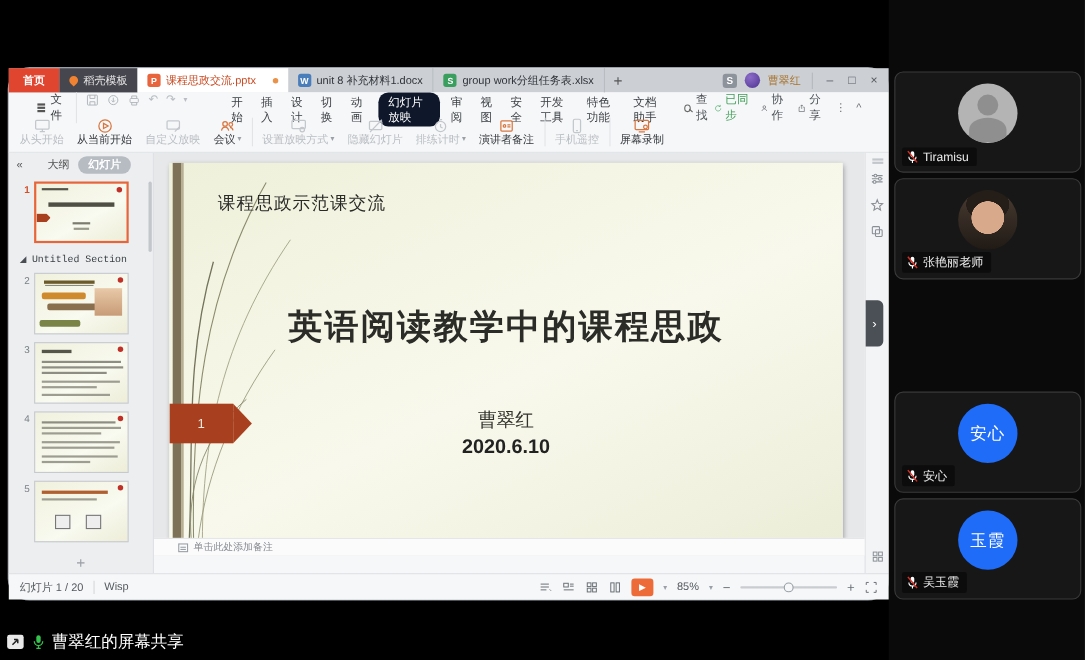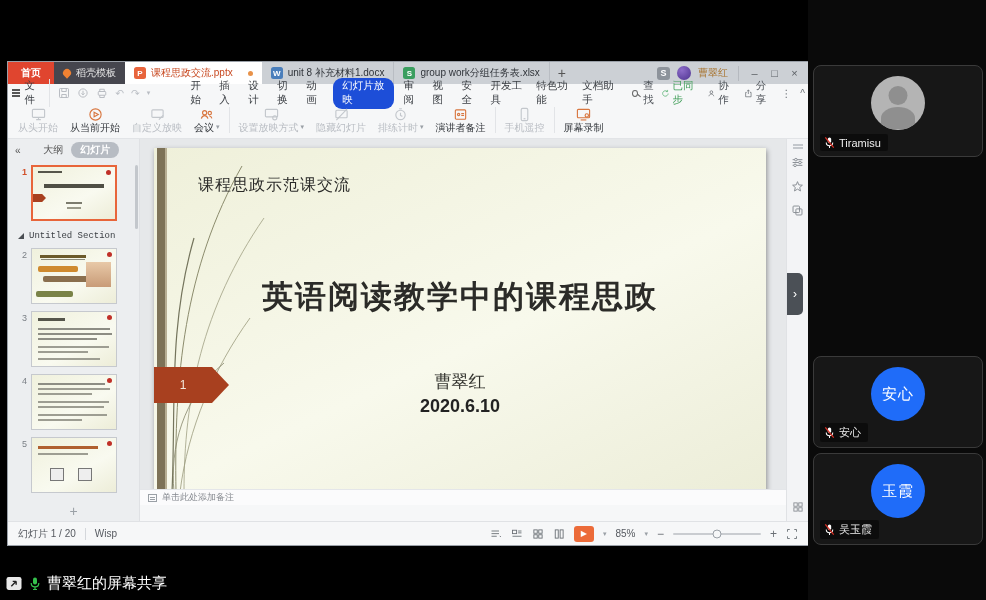--- a/index.html
+++ b/index.html
@@ -3,21 +3,21 @@
 <meta charset="utf-8">
 <style>
   html,body{margin:0;padding:0;background:#000;}
   *{box-sizing:border-box;}
   .screen{position:relative;width:986px;height:600px;background:#000;overflow:hidden;
           font-family:"Liberation Sans",sans-serif;-webkit-font-smoothing:antialiased;}
   i,b,span,div{font-style:normal;}
 
   
   .wps{position:absolute;left:8px;top:62px;width:800px;height:483px;background:#f6f7f8;
-       box-shadow:0 0 0 1px #9aa0a8;font-size:11px;color:#333;}
+       box-shadow:0 0 0 1px #9aa0a8;font-size:11px;color:#333;border-radius:19px;}
 
   
   .tabbar{display:flex;align-items:stretch;height:22px;background:#ccd0d5;}
   .tab{display:flex;align-items:center;gap:5px;padding:0 9px;font-size:10px;white-space:nowrap;cursor:default;}
   .tab-home{background:#e0452f;color:#fff;padding:0 13px;font-weight:bold;}
   .tab-docer{background:#46464e;color:#e8e8e8;}
   .flame{width:8px;height:8px;background:#f08232;border-radius:50% 50% 50% 0;transform:rotate(-45deg);}
   .tab-doc{border-right:1px solid #b9bdc3;color:#30343a;}
   .tab-doc.active{background:#fff;color:#c84a22;border-right:none;}
   .ficon{width:12px;height:12px;border-radius:2.5px;color:#fff;font-size:8px;font-weight:bold;
@@ -27,28 +27,28 @@
   .newtab{width:24px;display:flex;align-items:center;justify-content:center;color:#555;font-size:14px;}
   .tabbar-right{margin-left:auto;display:flex;align-items:center;gap:7px;padding-right:5px;}
   .sbadge{width:13px;height:13px;background:#8d939b;color:#fff;border-radius:3px;font-size:9px;font-weight:bold;
           display:flex;align-items:center;justify-content:center;}
   .uavatar{width:14px;height:14px;border-radius:50%;background:radial-gradient(circle at 35% 30%,#8d6cc9,#4d3390);}
   .uname{font-size:10px;color:#a8742f;}
   .winbtns{display:flex;align-items:center;gap:3px;border-left:1px solid #b5b9bf;padding-left:7px;margin-left:3px;}
   .winbtn{width:17px;height:15px;display:flex;align-items:center;justify-content:center;color:#5a5e64;font-size:11px;}
 
   
-  .menubar{display:flex;align-items:center;height:18px;background:#f6f7f8;padding:0 3px;font-size:10.5px;}
+  .menubar{display:flex;align-items:flex-start;height:18px;background:#f6f7f8;padding:0 25px;font-size:10.5px;}
   .filebtn{display:flex;align-items:center;gap:4px;padding-right:7px;color:#3a3e43;border-right:1px solid #e2e4e7;}
   .iham{width:9px;height:1.4px;background:#555;box-shadow:0 -3px 0 #555,0 3px 0 #555;margin:0 1px;}
   .qicons{display:flex;align-items:center;gap:7px;padding:0 8px;color:#b9bdc3;}
   .qicons svg{stroke:#b2b6bc;fill:none;stroke-width:1.2;}
   .menus{display:flex;align-items:center;margin-left:26px;}
   .menu-item{padding:0 6px;color:#3a3e43;}
-  .menu-item.active{background:#1d4ed8;color:#fff;border-radius:9px;padding:1.5px 9px;margin:0 4px;}
+  .menu-item.active{background:#0f172a;color:#fff;border-radius:9px;padding:1.5px 9px;margin:0 4px;}
   .searchbox{display:flex;align-items:center;gap:5px;color:#4c5157;margin-left:10px;}
   .isearch{width:7px;height:7px;border:1.3px solid #666;border-radius:50%;position:relative;}
   .isearch::after{content:"";position:absolute;width:4px;height:1.3px;background:#666;right:-3.5px;bottom:-1px;transform:rotate(40deg);}
   .menubar-right{margin-left:auto;display:flex;align-items:center;gap:9px;color:#4c5157;}
   .mbr{display:flex;align-items:center;gap:3px;}
   .menubar-right svg{fill:none;stroke:#5a5f66;stroke-width:1.2;}
   .sync-txt{color:#3f9d57;}
   .gglyph{color:#6b7076;font-size:10px;}
 
   
@@ -111,21 +111,21 @@
   .rs-handle{margin:5px auto 10px;width:10px;height:1.5px;background:#c3c7cc;box-shadow:0 3px 0 #c3c7cc;}
   .rs-icons{display:flex;flex-direction:column;align-items:center;gap:11px;}
   .rs-icons svg{width:13px;height:13px;fill:none;stroke:#8a8f95;stroke-width:1.2;}
   .expander{position:absolute;left:0;top:134px;width:16px;height:42px;background:#4b5056;border-radius:0 5px 5px 0;
             display:flex;align-items:center;justify-content:center;color:#fff;font-size:12px;}
   .rs-grid{position:absolute;bottom:6px;left:50%;transform:translateX(-50%);}
   .rs-grid svg{width:12px;height:12px;fill:none;stroke:#8a8f95;stroke-width:1.2;}
 
   
   .notesbar{position:absolute;left:132px;right:22px;bottom:40px;height:16px;background:#fbfbfc;
-            border-top:1px solid #e4e6e9;display:flex;align-items:center;gap:5px;padding:0 8px;
+            border-top:1px solid #e4e6e9;display:flex;align-items:center;gap:5px;padding:0 22px;
             font-size:9px;color:#85898f;}
   .nicon{width:9px;height:8px;border:1px solid #9aa0a6;position:relative;}
   .nicon::after{content:"";position:absolute;left:1px;top:2px;width:5px;height:1px;background:#9aa0a6;box-shadow:0 2px 0 #9aa0a6;}
   .statusbar{position:absolute;left:0;right:0;bottom:0;height:24px;background:#f6f7f8;border-top:1px solid #e0e2e5;
              display:flex;align-items:center;padding:0 10px;font-size:10px;color:#55595f;}
   .sdiv{width:1px;height:12px;background:#d4d7db;margin:0 9px;}
   .sb-right{margin-left:auto;display:flex;align-items:center;gap:9px;}
   .sb-right svg{width:12px;height:12px;fill:none;stroke:#6a6f75;stroke-width:1.2;}
   .playbtn{width:20px;height:16px;background:#ec6b39;border-radius:3px;color:#fff;font-size:8px;
            display:flex;align-items:center;justify-content:center;}
@@ -557,20 +557,31 @@
       <div class="plabel">
         <svg class="mic" viewBox="0 0 14 14">
             <rect x="5.2" y="1.5" width="3.6" height="6" rx="1.8" fill="#fff"></rect>
             <path d="M3.5 7c0 2 1.6 3.5 3.5 3.5S10.5 9 10.5 7M7 10.5V13" fill="none" stroke="#fff" stroke-width="1.1"></path>
             <path d="M2.5 1.5l9 11" stroke="#d93025" stroke-width="1.4"></path>
           </svg>
         <span>Tiramisu</span>
       </div>
     </div>
 
+    <div class="tile" style="top:162px">
+      <div class="av av-photo"></div>
+      <div class="plabel">
+        <svg class="mic" viewBox="0 0 14 14">
+            <rect x="5.2" y="1.5" width="3.6" height="6" rx="1.8" fill="#fff"></rect>
+            <path d="M3.5 7c0 2 1.6 3.5 3.5 3.5S10.5 9 10.5 7M7 10.5V13" fill="none" stroke="#fff" stroke-width="1.1"></path>
+            <path d="M2.5 1.5l9 11" stroke="#d93025" stroke-width="1.4"></path>
+          </svg>
+        <span>张艳丽老师</span>
+      </div>
+    </div>
 
 
     <div class="tile" style="top:356px">
       <div class="av av-blue">
           <span>安心</span>
         </div>
       <div class="plabel">
         <svg class="mic" viewBox="0 0 14 14">
             <rect x="5.2" y="1.5" width="3.6" height="6" rx="1.8" fill="#fff"></rect>
             <path d="M3.5 7c0 2 1.6 3.5 3.5 3.5S10.5 9 10.5 7M7 10.5V13" fill="none" stroke="#fff" stroke-width="1.1"></path>

